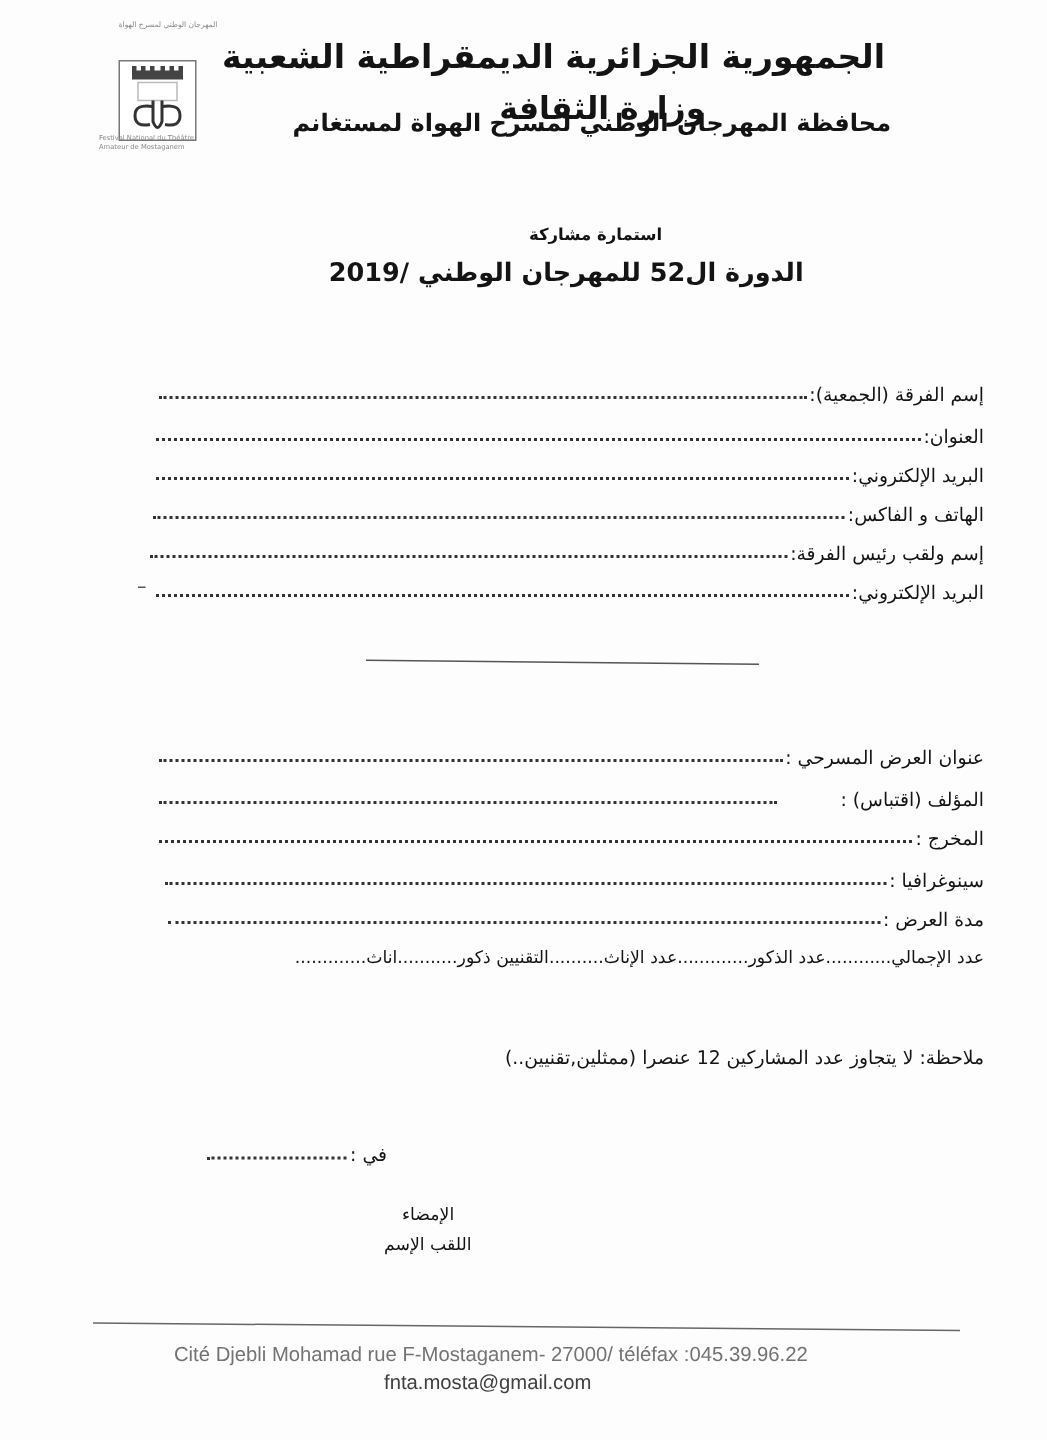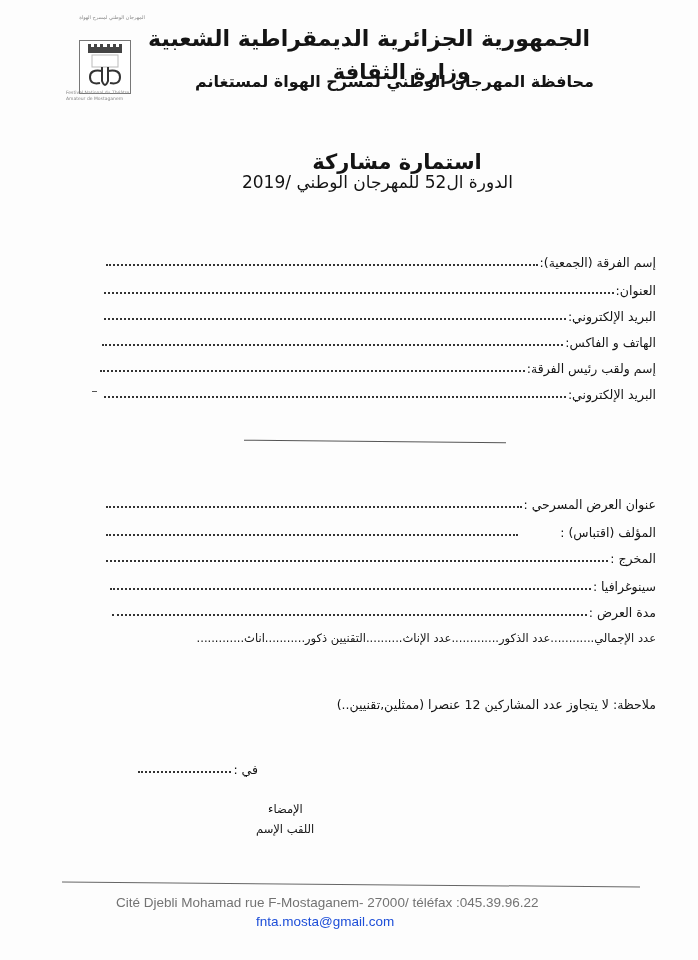--- a/index.html
+++ b/index.html
@@ -12,36 +12,36 @@
     
     .logo { left: 64px; top: 10px; width: 96px; height: 92px; }
     .logo-top { font-size: 5px; color: #888; text-align: center; position: absolute; top: 4px; left: 0; right: 0; direction: rtl; }
     .logo-box { position: absolute; left: 15px; top: 30px; width: 50px; height: 52px; border: 1px solid #777; background: #fff; }
     .logo-cap { font-size: 4.5px; color: #888; position: absolute; left: 2px; top: 80px; line-height: 6px; white-space: nowrap; }
     
     .h1 { right: 108px; top: 26px; font-size: 22px; font-weight: bold; white-space: nowrap; }
     .h2 { left: 0; right: 0; text-align: center; top: 60px; font-size: 21px; font-weight: bold; padding-left: 105px; }
     .h2 span { letter-spacing: 3px; }
     .h3 { right: 104px; top: 72px; font-size: 16px; font-weight: bold; white-space: nowrap; }
-    .t1 { left: 0; right: 0; text-align: center; top: 150px; font-size: 21px; font-weight: bold; padding-left: 96px; }
-    .t2 { left: 0; right: 0; text-align: center; top: 172px; font-size: 17px; font-weight: normal; padding-left: 57px; }
+    .t1 { left: 0; right: 0; text-align: center; top: 150px; font-size: 11px; font-weight: bold; padding-left: 96px; }
+    .t2 { left: 0; right: 0; text-align: center; top: 172px; font-size: 17px; font-weight: bold; padding-left: 57px; }
     
     .row { position: absolute; right: 42px; height: 18px; display: flex; direction: rtl; align-items: flex-end; }
     .row .lbl { font-size: 12.5px; white-space: nowrap; }
     .row .dots { flex: 1; border-bottom: 2px dotted #333; margin-bottom: 4px; margin-right: 2px; height: 0; }
     .divider { left: 244px; top: 441px; width: 262px; height: 0; border-top: 1.5px solid #555; transform: rotate(0.6deg); }
     .counts { right: 42px; top: 631px; font-size: 11.5px; white-space: nowrap; direction: rtl; }
     .note { right: 42px; top: 697px; font-size: 12.5px; white-space: nowrap; }
     .place { left: 138px; top: 762px; font-size: 12.5px; direction: rtl; width: 120px; display: flex; align-items: flex-end; }
     .place .dots2 { flex: 1; border-bottom: 2px dotted #333; margin-bottom: 4px; margin-right: 2px; }
     .sig1 { left: 268px; top: 802px; font-size: 11.5px; }
     .sig2 { left: 256px; top: 822px; font-size: 11.5px; }
     .footer-line { left: 62px; top: 884px; width: 578px; border-top: 1.5px solid #666; transform: rotate(0.5deg); }
     .foot1 { left: 116px; top: 895px; font-family: "Liberation Sans", sans-serif; font-size: 13.5px; color: #737373; white-space: nowrap; }
-    .foot2 { left: 256px; top: 914px; font-family: "Liberation Sans", sans-serif; font-size: 13.5px; color: #1d4ed8; white-space: nowrap; }
+    .foot2 { left: 256px; top: 914px; font-family: "Liberation Sans", sans-serif; font-size: 13.5px; color: #404040; white-space: nowrap; }
     .tick { left: 92px; top: 391px; width: 5px; border-top: 1px solid #555; }
   </style>
 </head>
 <body>
 
 <div class="abs logo">
   <div class="logo-top">المهرجان الوطني لمسرح الهواة</div>
   <div class="logo-box">
     <svg width="50" height="52" viewBox="0 0 50 52">
       <rect x="8" y="6" width="34" height="6" fill="#444"></rect>

